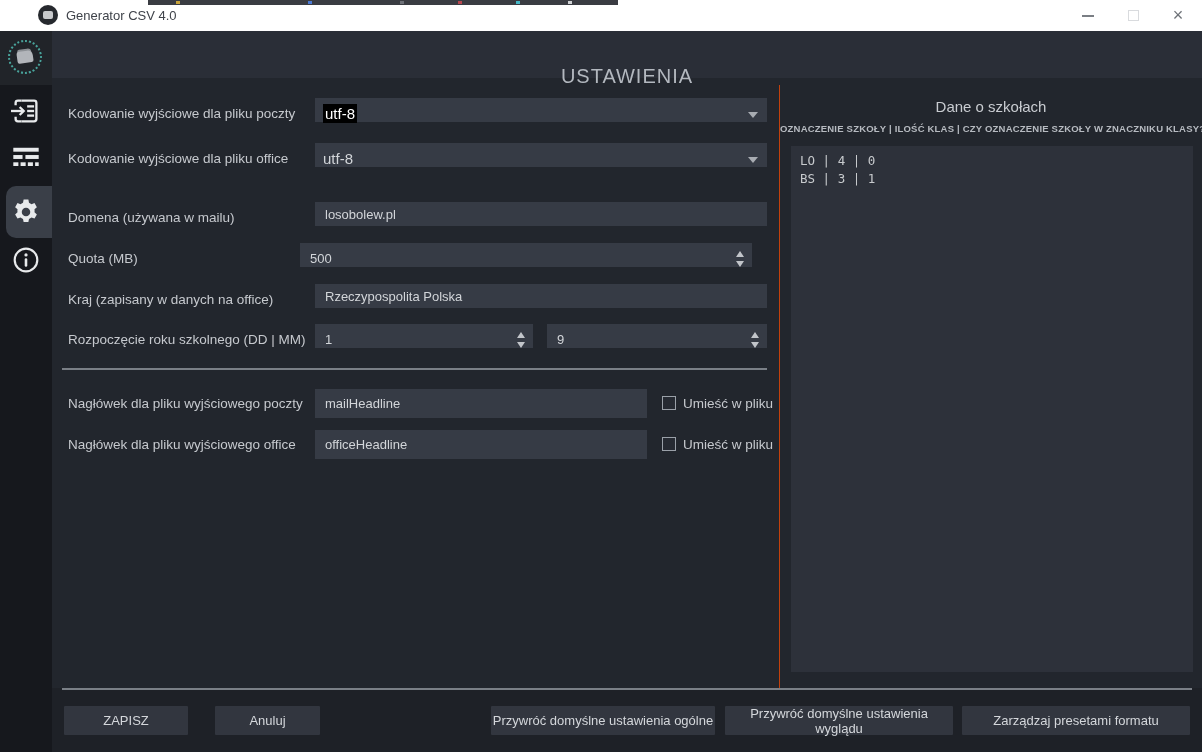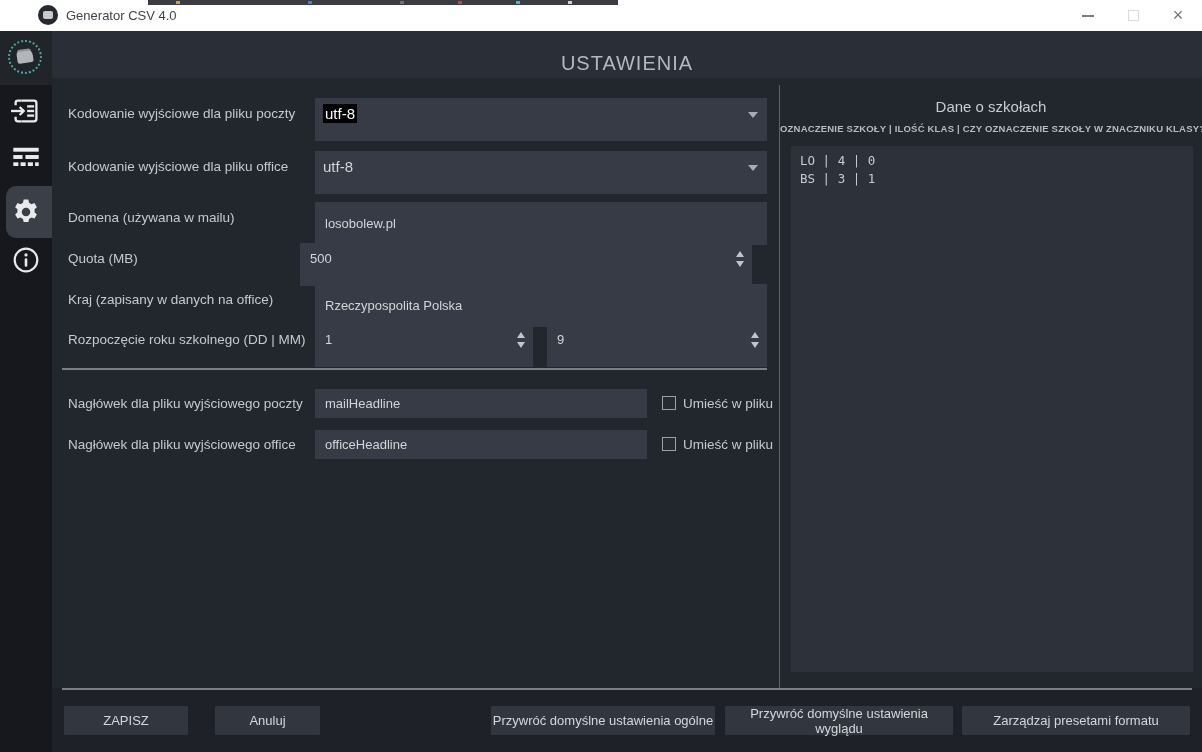--- a/index.html
+++ b/index.html
@@ -29,43 +29,43 @@
   .logo { position:absolute; left:8px; top:9px; width:34px; height:34px; border:2px dotted #49a49c; border-radius:50%; }
   .logo i { position:absolute; left:7px; top:9px; width:16px; height:12px; background:#b2b5ba; border-radius:3px 5px 2px 2px; display:block; transform:rotate(-8deg); box-shadow:0 -3px 0 -1px #8c9095; }
   .nav { position:absolute; left:11px; width:30px; height:30px; }
   .nav-import { top:65px; } .nav-bars { top:111px; } .nav-info { left:12px; top:215px; width:28px; height:28px; }
   .active-bg { position:absolute; left:6px; top:155px; width:46px; height:52px; background:#3a3f48; border-radius:10px 0 0 10px; }
   .nav-gear { position:absolute; left:11px; top:166px; width:30px; height:30px; }
 
   
   .main { position:absolute; left:52px; top:31px; width:1150px; height:721px; background:#22262d; }
   .header-band { position:absolute; left:0; top:0; width:1150px; height:47px; background:#2a2e37; }
-  .page-title { width:100%; text-align:center; line-height:47px; padding-top:9px; font-size:20px; letter-spacing:1px; color:#b3b8bf; }
+  .page-title { width:100%; text-align:center; line-height:47px; padding-top:22px; font-size:20px; letter-spacing:1px; color:#b3b8bf; }
 
   
   .row { position:absolute; left:0; width:770px; }
   .row .lbl { position:absolute; left:16px; width:242px; font-size:13.5px; color:#c6c9ce; }
-  .h32 { height:43px; } .h32 .lbl { line-height:32px; }
+  .h32 { height:24px; } .h32 .lbl { line-height:32px; }
   .h29 { height:29px; } .h29 .lbl { line-height:29px; }
   .ctl { position:absolute; left:263px; top:0; height:100%; background:#363b45; }
   .select { width:452px; }
   .select .val { display:block; padding-left:8px; line-height:32px; font-size:15px; color:#d2d5d9; }
   .hl { background:#000; color:#fff; padding:1px 2px; }
   .arrow-down { position:absolute; right:9px; top:14px; width:0; height:0; border-left:5px solid transparent; border-right:5px solid transparent; border-top:6px solid #a8acb2; }
   input.tbox { border:none; outline:none; background:#363b45; color:#d2d5d9; font-family:"Liberation Sans","DejaVu Sans",sans-serif; font-size:13px; padding-left:10px; height:100%; }
   .w452 { width:452px; } .w332 { width:332px; }
   .spin { position:absolute; top:0; height:100%; background:#363b45; }
   .spin .val { display:block; padding-left:10px; line-height:32px; font-size:13px; color:#d2d5d9; }
   .spin-up { position:absolute; right:8px; top:8px; width:0; height:0; border-left:4px solid transparent; border-right:4px solid transparent; border-bottom:6px solid #c2c5ca; }
   .spin-dn { position:absolute; right:8px; top:18px; width:0; height:0; border-left:4px solid transparent; border-right:4px solid transparent; border-top:6px solid #c2c5ca; }
   .sep1 { position:absolute; left:10px; top:337px; width:705px; height:2px; background:#7a7f86; }
   .checkbox { position:absolute; left:610px; top:7px; width:14px; height:14px; border:1px solid #9aa0a8; background:#262a32; }
   .cb-lbl { position:absolute; left:631px; font-size:13.5px; color:#c6c9ce; line-height:29px; white-space:nowrap; }
 
-  .r1{top:67px;} .r2{top:120px;} .r3{top:171px;} .r4{top:212px;} .r5{top:253px;} .r6{top:293px;}
+  .r1{top:67px;} .r2{top:112px;} .r3{top:171px;} .r4{top:212px;} .r5{top:253px;} .r6{top:293px;}
   .r7{top:358px;} .r8{top:399px;}
   .spin-a { left:263px; width:218px; } .spin-b { left:495px; width:220px; }
 
   
   .panel { position:absolute; left:727px; top:54px; width:423px; height:603px; border-left:1px solid #c2410c; }
   .panel-title { margin-top:13px; text-align:center; font-size:15px; color:#c9ccd1; }
   .panel-subtitle { margin-top:8px; text-align:center; font-size:9.5px; font-weight:bold; letter-spacing:0.2px; color:#b7bbc1; white-space:nowrap; }
   .schools { position:absolute; left:11px; top:61px; width:402px; height:526px; background:#2d313a; border:none; outline:none; resize:none; overflow:hidden; color:#c7cacd; font-family:"DejaVu Sans Mono","Liberation Mono",monospace; font-size:12.5px; line-height:18px; padding:6px 9px; }
 
   

